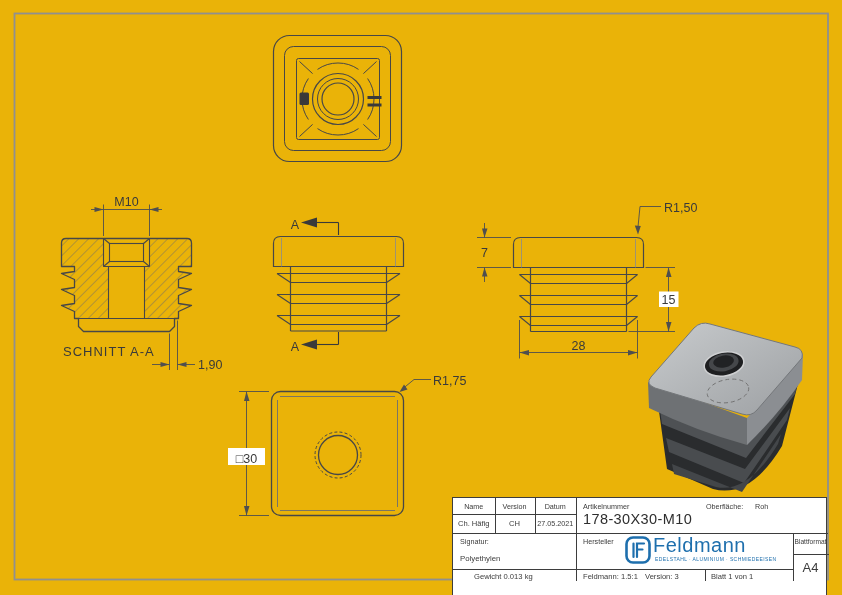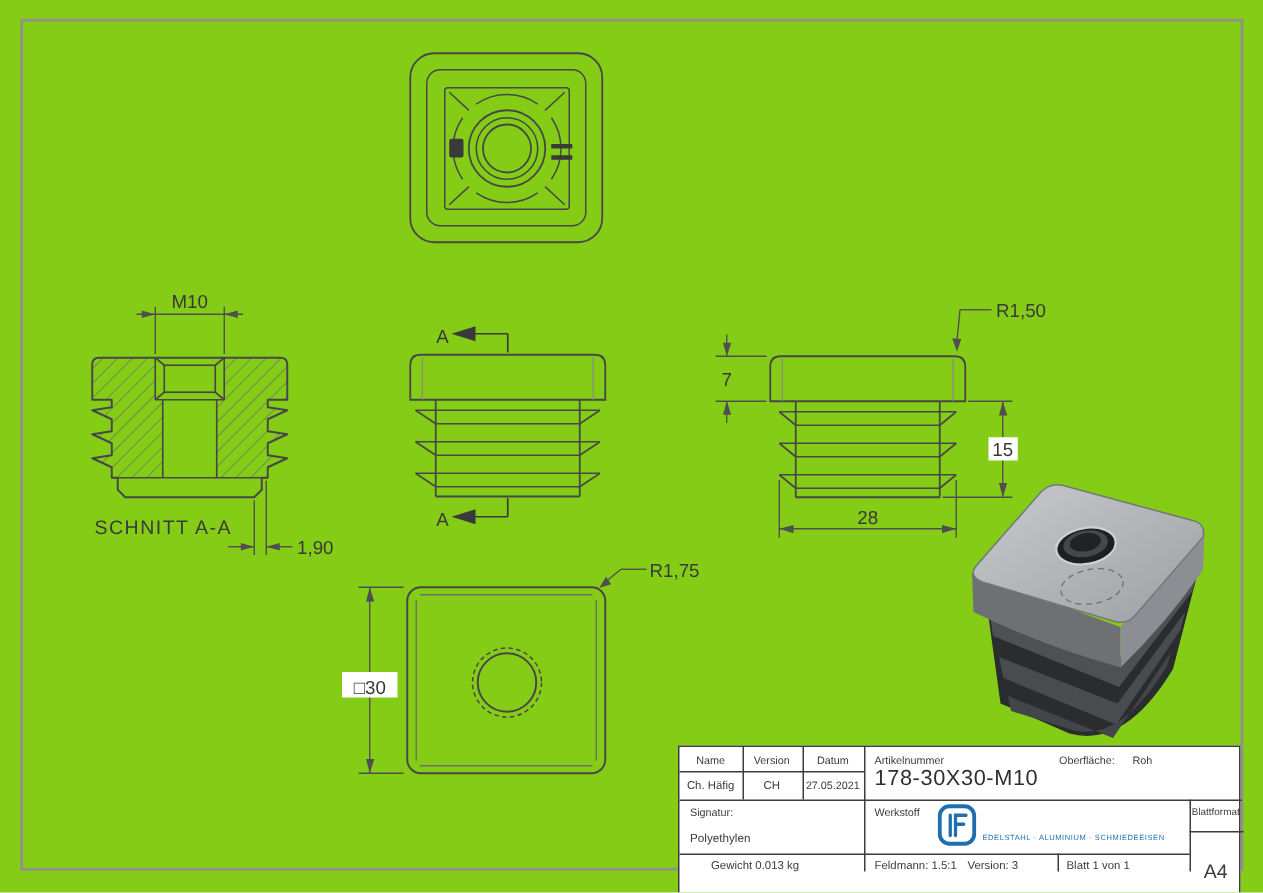--- a/index.html
+++ b/index.html
@@ -1,30 +1,30 @@
 <!DOCTYPE html>
 <html><head>
 <meta charset="utf-8">
 <style>
   html,body{margin:0;padding:0;background:#f5f5f5;}
-  #stage{position:relative;width:842px;height:595px;background:#84cc16;overflow:hidden;
+  #stage{position:relative;width:842px;height:595px;background:#eab308;overflow:hidden;
          font-family:"Liberation Sans",sans-serif;}
   #drawing{position:absolute;left:0;top:0;}
   svg text{font-family:"Liberation Sans",sans-serif;fill:#3a3a3a;}
   .dimtext{font-size:12.5px;}
   .sectext{font-size:13px;letter-spacing:1px;}
   
   #tb{position:absolute;left:452px;top:497px;width:375px;height:106px;
       border:1.2px solid #3d3d3d;box-sizing:border-box;background:#fff;color:#3b3b3b;}
   .tb-v{position:absolute;width:1px;background:#3d3d3d;}
   .tb-h{position:absolute;height:1px;background:#3d3d3d;}
   .t{position:absolute;font-size:7.2px;color:#3b3b3b;white-space:nowrap;}
   .tc{text-align:center;}
   .artnum{font-size:14.5px;letter-spacing:.4px;color:#2e2e2e;}
-  .a4{font-size:13px;margin-top:13px;}
+  .a4{font-size:13px;}
   .logo-name{position:absolute;left:28px;top:-2px;font-size:20px;color:#1e6fad;letter-spacing:.5px;}
   .logo-tag{position:absolute;left:30px;top:20px;font-size:5px;color:#1e6fad;letter-spacing:.4px;white-space:nowrap;}
 </style>
 </head>
 <body>
 
 <div id="stage">
 
 <svg id="drawing" width="842" height="595" viewBox="0 0 842 595">
   <defs>
@@ -265,27 +265,28 @@
   <span class="t tc" style="left:41.5px;width:40px;top:21px;font-size:7.6px">CH</span>
   <span class="t tc" style="left:81.5px;width:41.5px;top:21px;font-size:7.2px">27.05.2021</span>
 
   <span class="t" style="left:130px;top:4px">Artikelnummer</span>
   <span class="t" style="left:253px;top:4px">Oberfläche:</span>
   <span class="t" style="left:302px;top:4px">Roh</span>
   <span class="t artnum" style="left:130px;top:13px">178-30X30-M10</span>
 
   <span class="t" style="left:7px;top:39px">Signatur:</span>
   <span class="t" style="left:7px;top:56px;font-size:7.8px">Polyethylen</span>
-  <span class="t" style="left:130px;top:39px">Werkstoff</span>
+  <span class="t" style="left:130px;top:39px">Hersteller</span>
 
   <div style="position:absolute;left:172px;top:38px;width:160px;height:30px">
     <svg width="26" height="28" viewBox="0 0 26 28" style="position:absolute;left:0;top:0">
       <rect x="1.5" y="1.5" width="23" height="25" rx="6.5" fill="none" stroke="#1e6fad" stroke-width="2.6"></rect>
       <path d="M8.5,21 L8.5,7.5 M12,21 L12,7.5 L19,7.5 M12,13.5 L17.5,13.5" fill="none" stroke="#1e6fad" stroke-width="2.2" stroke-linecap="round"></path>
     </svg>
+    <span class="logo-name">Feldmann</span>
     <span class="logo-tag">EDELSTAHL · ALUMINIUM · SCHMIEDEEISEN</span>
   </div>
 
   <span class="t tc" style="left:339.5px;width:36px;top:40px;font-size:6.6px">Blattformat</span>
   <span class="t tc a4" style="left:339.5px;width:36px;top:62px">A4</span>
 
   <span class="t" style="left:21px;top:73.5px;font-size:7.6px">Gewicht 0.013 kg</span>
   <span class="t" style="left:130px;top:73.5px;font-size:7.6px">Feldmann: 1.5:1</span>
   <span class="t" style="left:192px;top:73.5px;font-size:7.6px">Version: 3</span>
   <span class="t" style="left:258px;top:73.5px;font-size:7.6px">Blatt 1 von 1</span>

